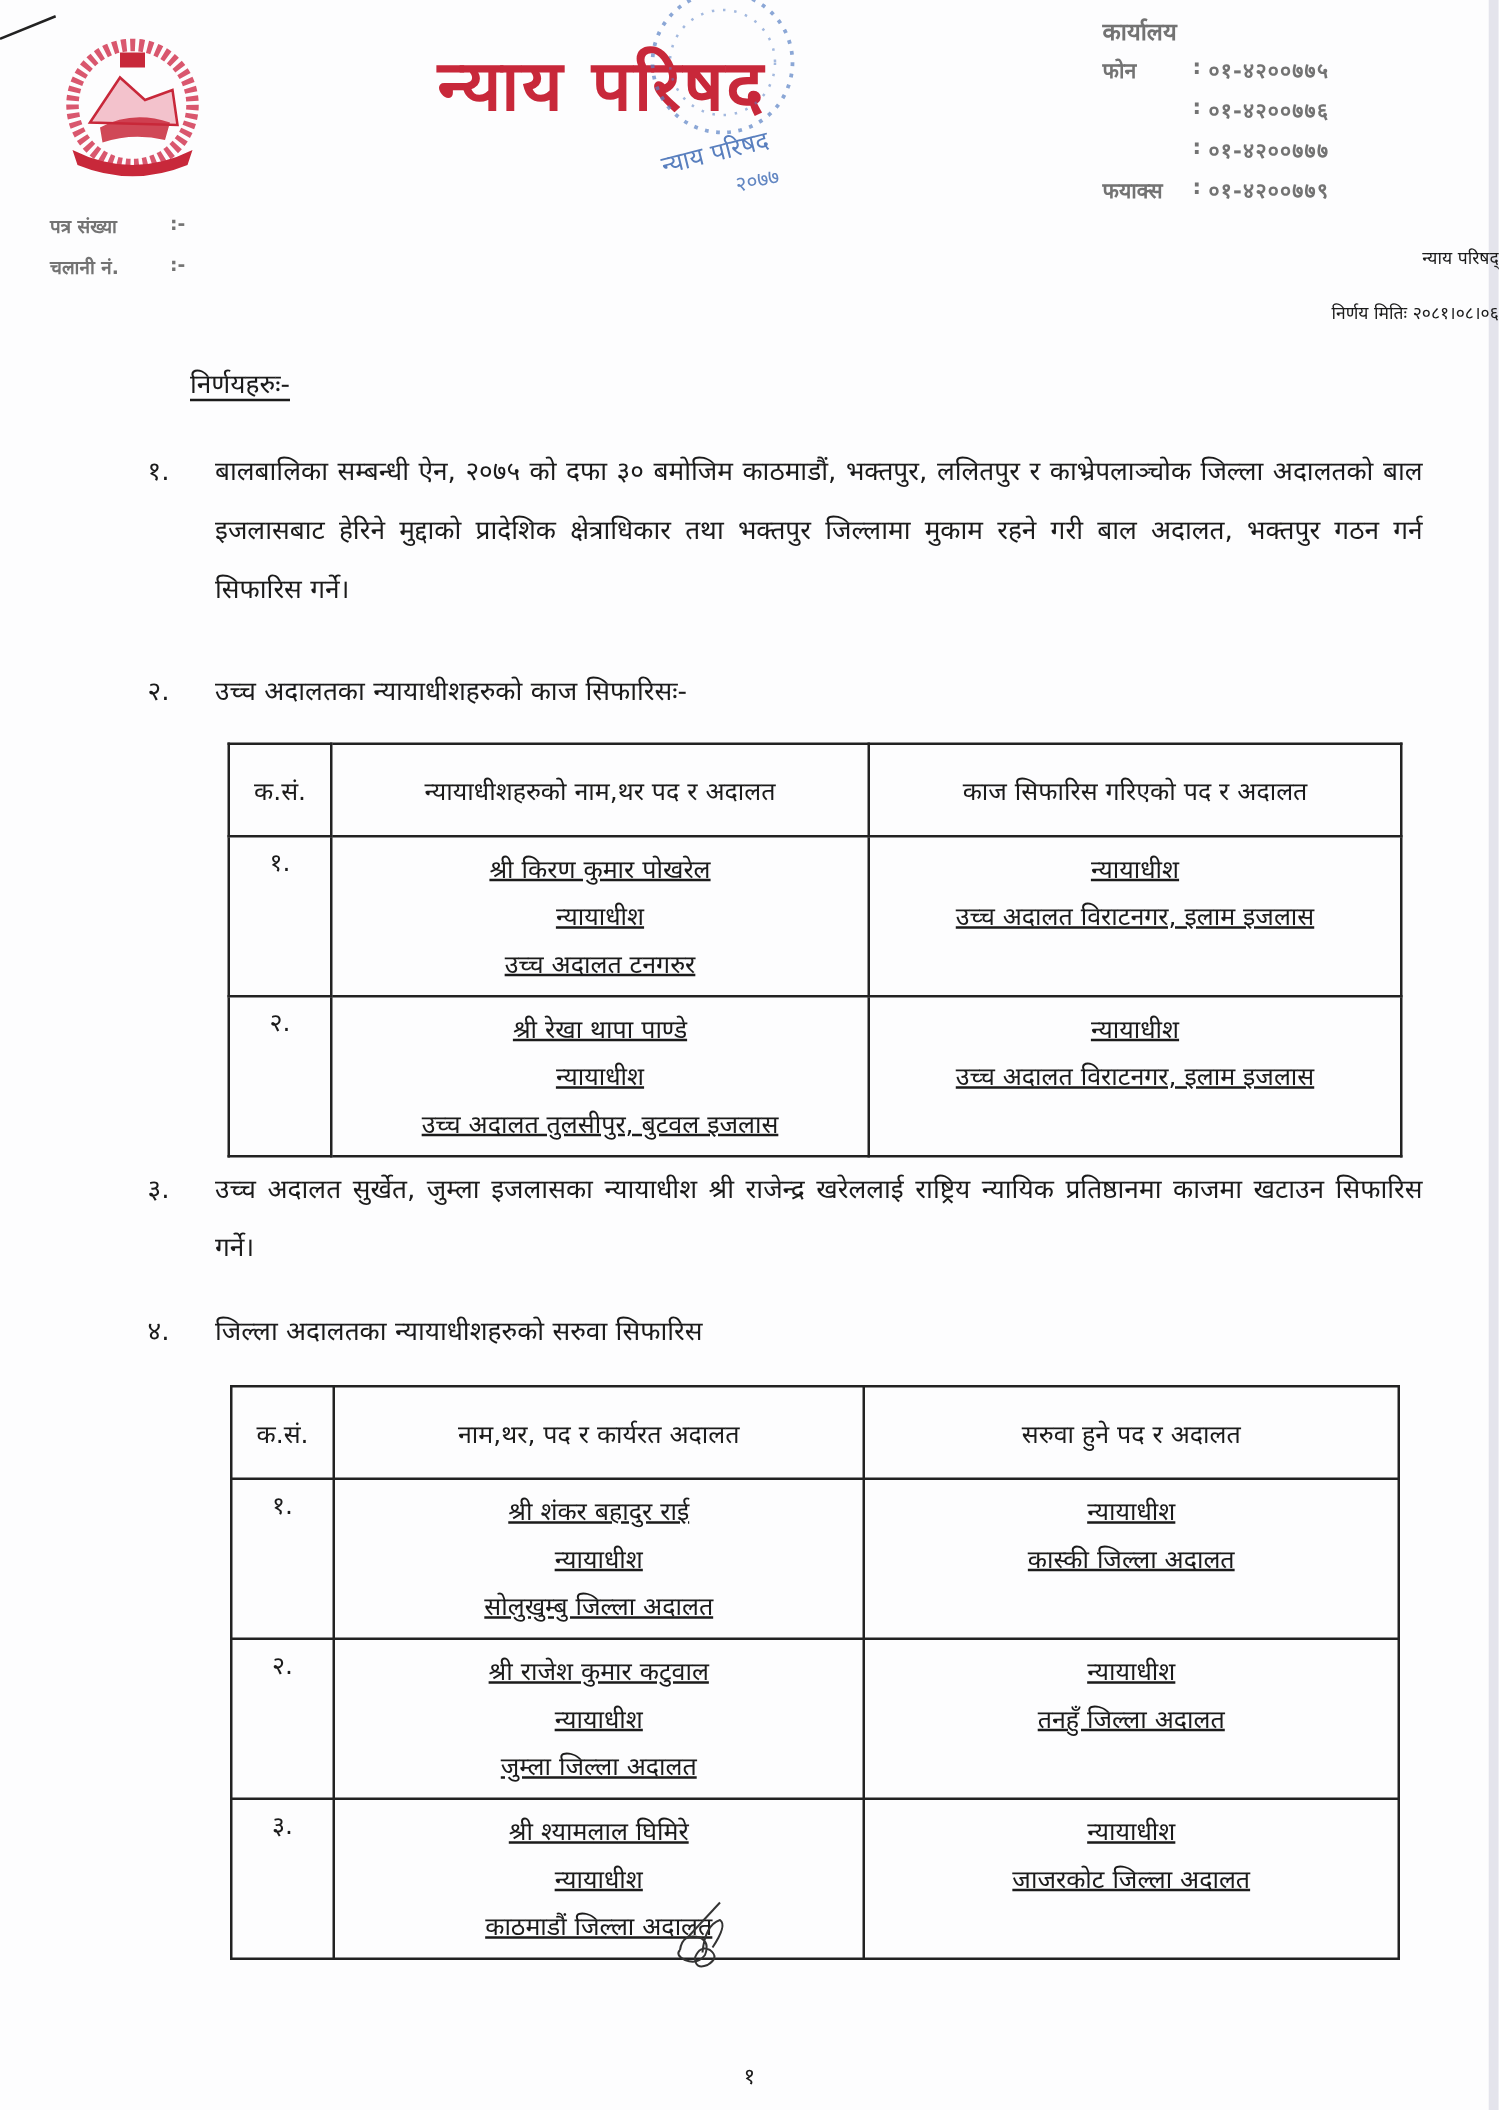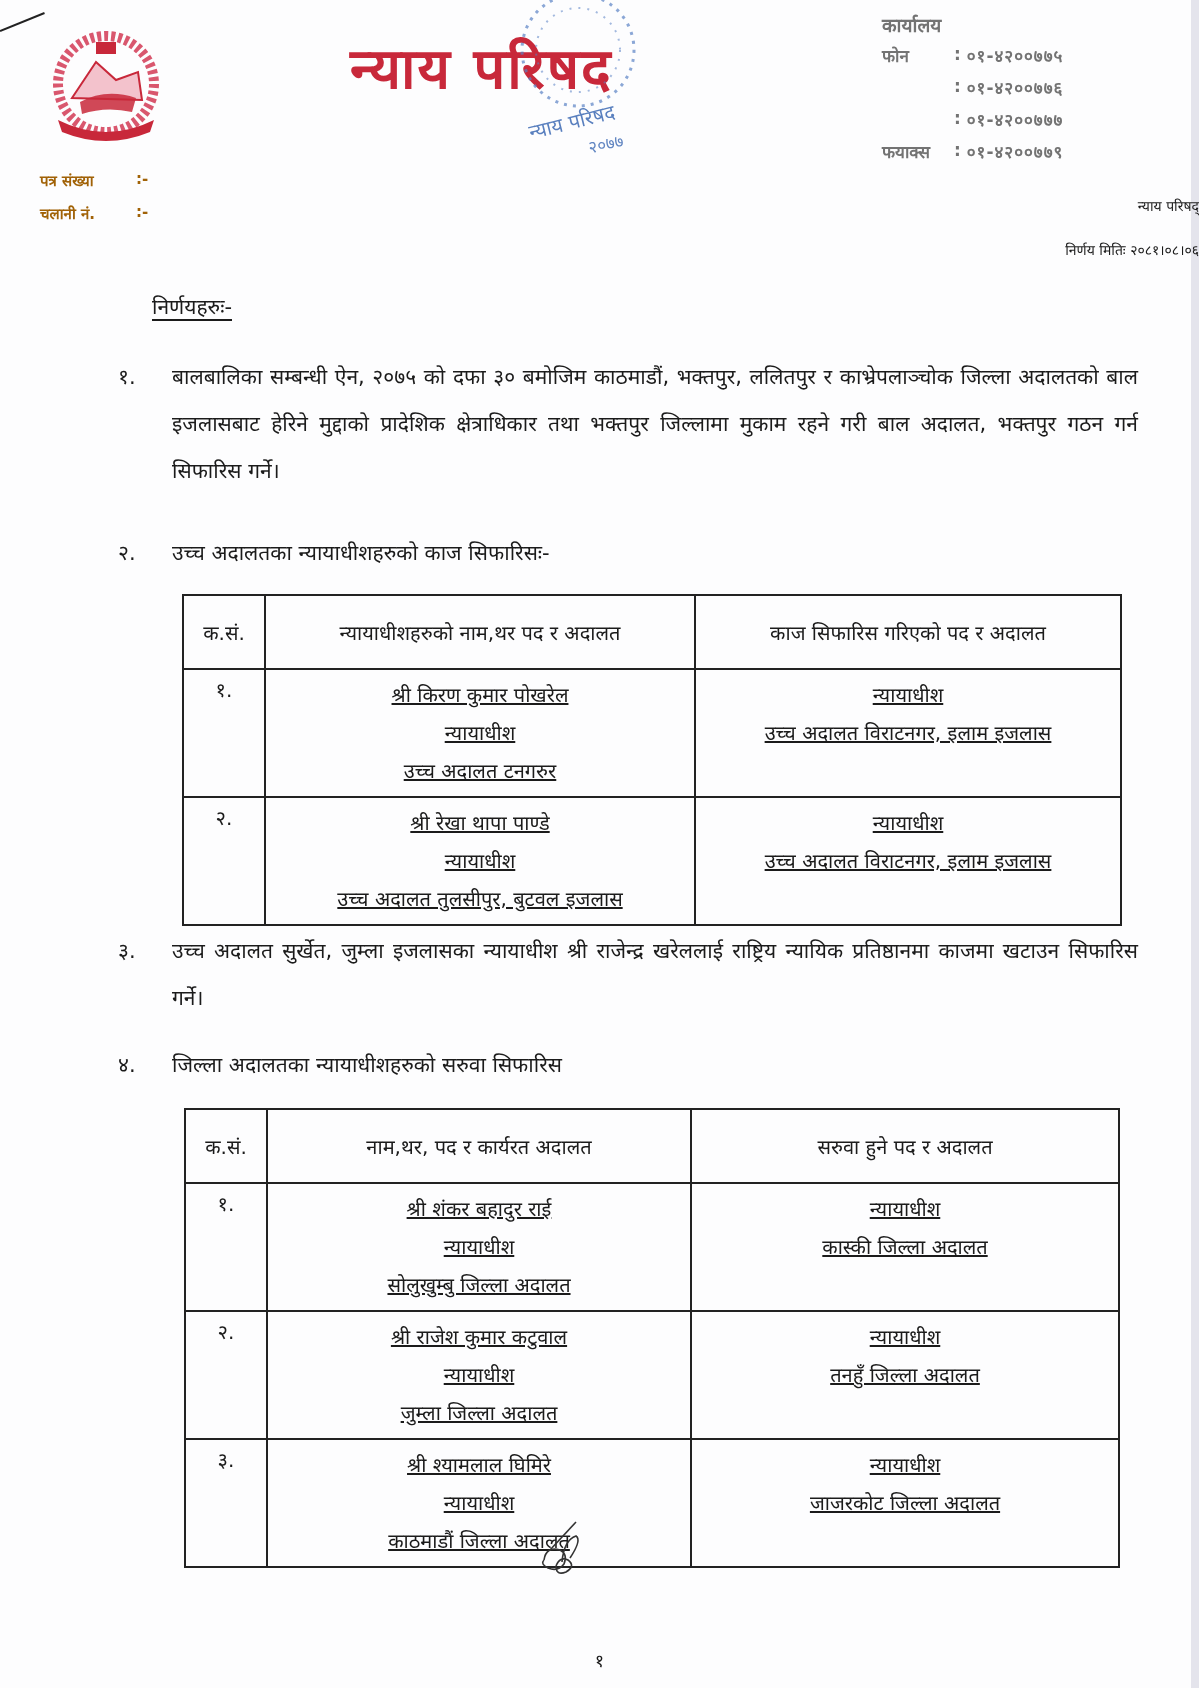--- a/index.html
+++ b/index.html
@@ -44,21 +44,21 @@
   .office {
     position: absolute; left: 882px; top: 12px; color: #737373;
     font-weight: bold; font-size: 17px;
   }
   .office .office-label { font-size: 19px; margin-bottom: 6px; }
   .office .row { display: flex; height: 32px; }
   .office .k { width: 72px; }
   .office .v { letter-spacing: 1px; }
   
   .refs {
-    position: absolute; left: 40px; top: 170px; color: #a16207;
+    position: absolute; left: 40px; top: 170px; color: #737373;
     font-weight: bold; font-size: 15px;
   }
   .refs .row { height: 33px; display: flex; }
   .refs .k { width: 96px; }
   
   .center-head {
     position: absolute; left: 0; width: 1199px; text-align: right;
     font-size: 14px;
   }
   .h-org { top: 196px; }

